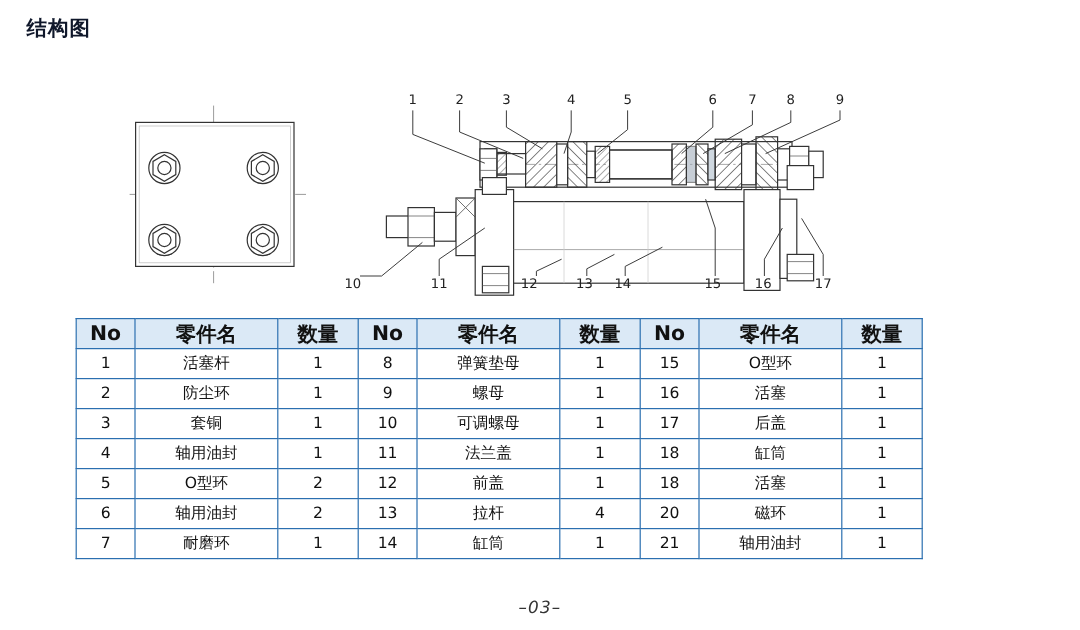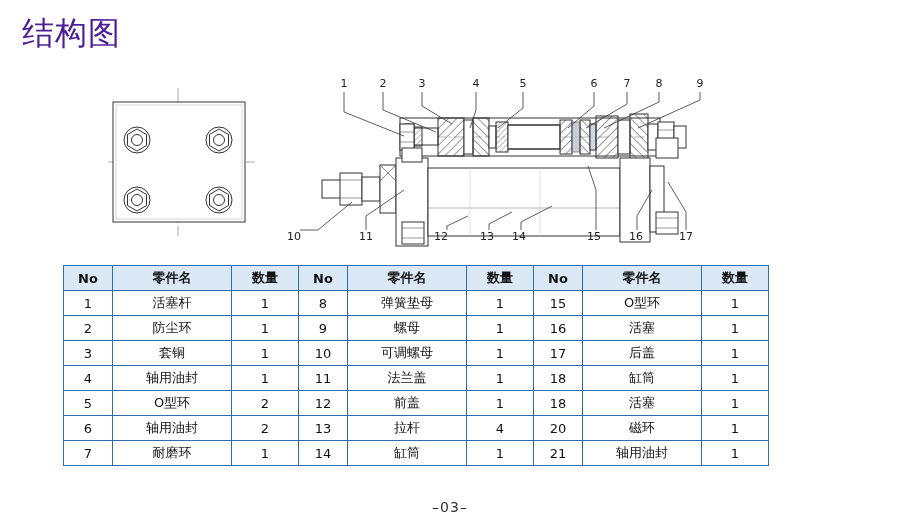--- a/index.html
+++ b/index.html
@@ -6,23 +6,23 @@
   body{
     width:900px;height:525px;
     background:#ffffff;
     font-family:"DejaVu Sans","Liberation Sans",sans-serif;
     position:relative;
     overflow:hidden;
   }
   .page-title{
     position:absolute;
     left:22px; top:12px;
-    font-size:32px;
-    font-weight:normal;
-    color:#4c1d95;
+    font-size:17px;
+    font-weight:bold;
+    color:#0f172a;
     letter-spacing:1px;
   }
   
   .drawing{
     position:absolute;
     left:0; top:40px;
     width:900px; height:215px;
   }
   .drawing svg{display:block;}
 
@@ -38,34 +38,35 @@
     height:24px;
     font-size:13px;
     text-align:center;
     color:#111;
     font-weight:normal;
     padding:0 4px;
   }
   .parts-table thead td{
     background:#dbe9f6;
     font-weight:bold;
-    font-size:13px;
+    font-size:17px;
   }
   .col-no{width:40px;}
   .col-name{width:110px;}
   .col-qty{width:58px;}
 
   .footer-page{
     position:absolute;
     left:0; right:0;
     bottom:10px;
     text-align:center;
     font-size:14px;
     color:#333;
     letter-spacing:1px;
+    font-style:italic;
   }
   .lead-num{font-size:11px;fill:#222;font-family:"DejaVu Sans","Liberation Sans",sans-serif;}
 </style>
 </head>
 <body>
 
 <div class="page-title">结构图</div>
 
 <div class="drawing">
 <svg width="900" height="215" viewBox="0 0 900 215" xmlns="http://www.w3.org/2000/svg">

